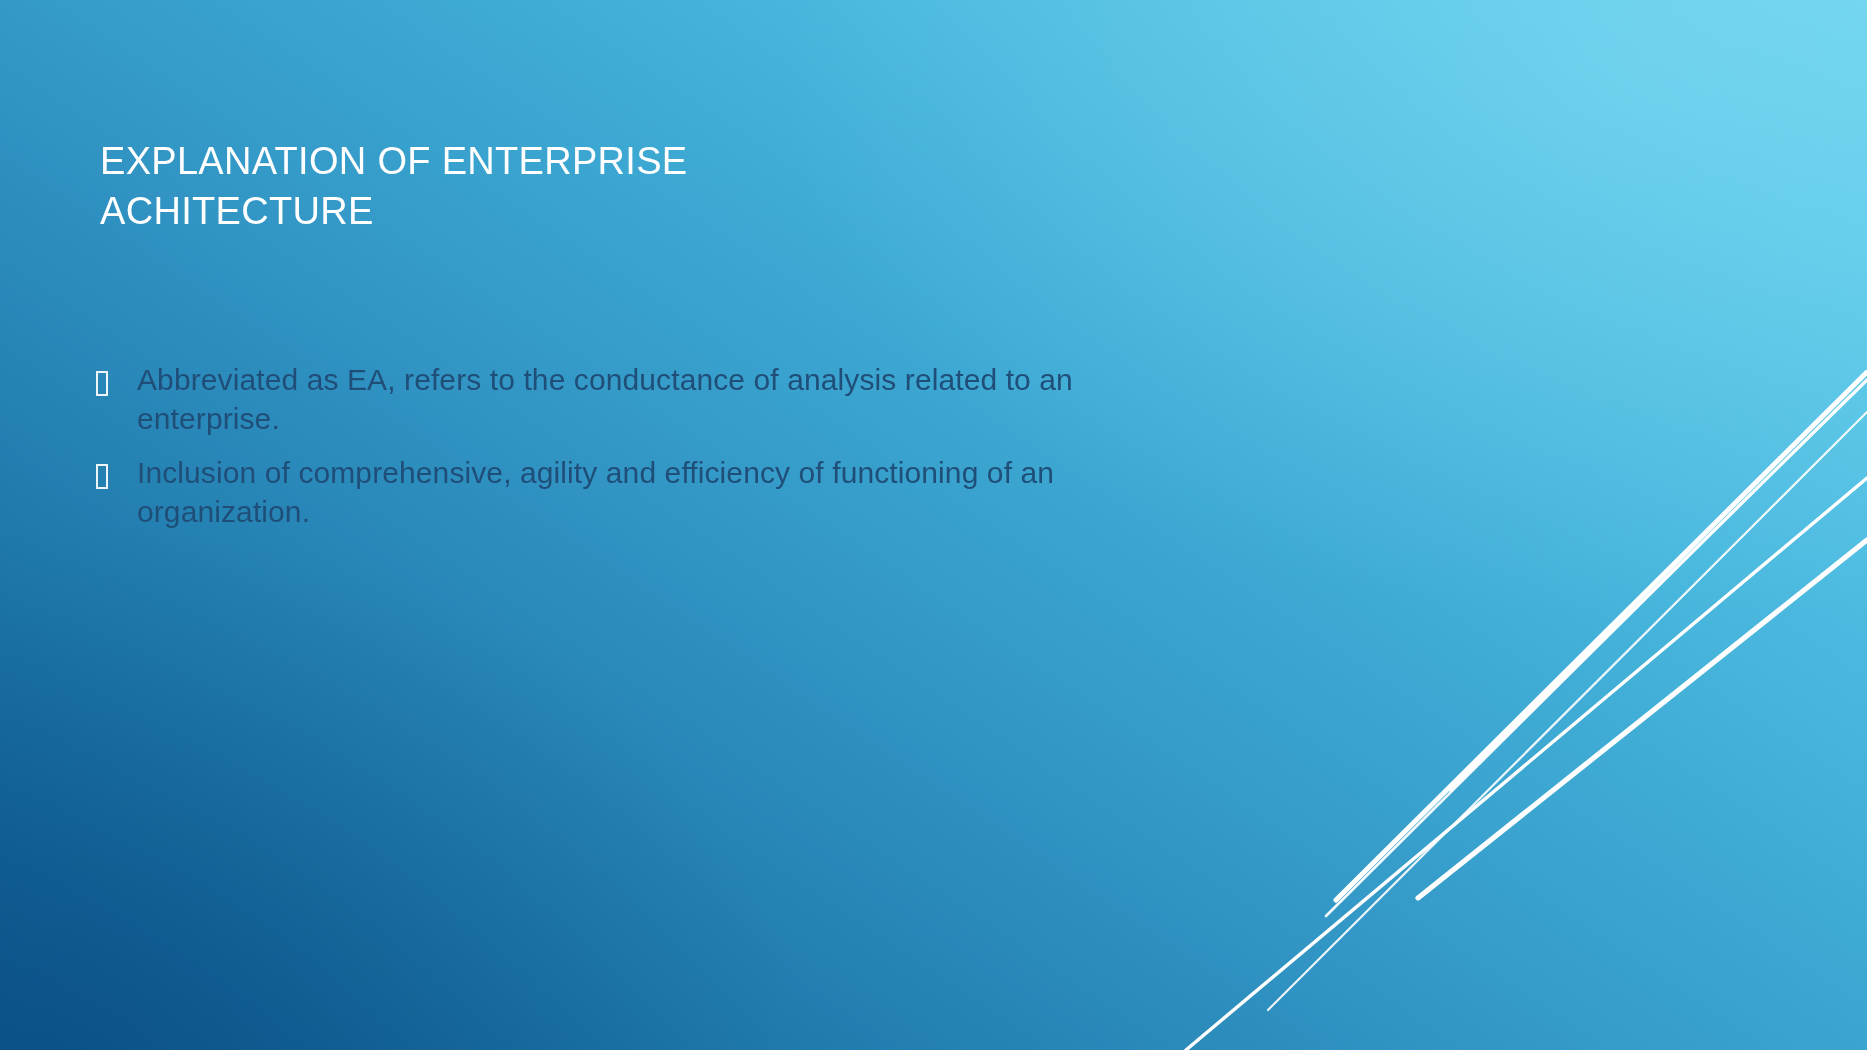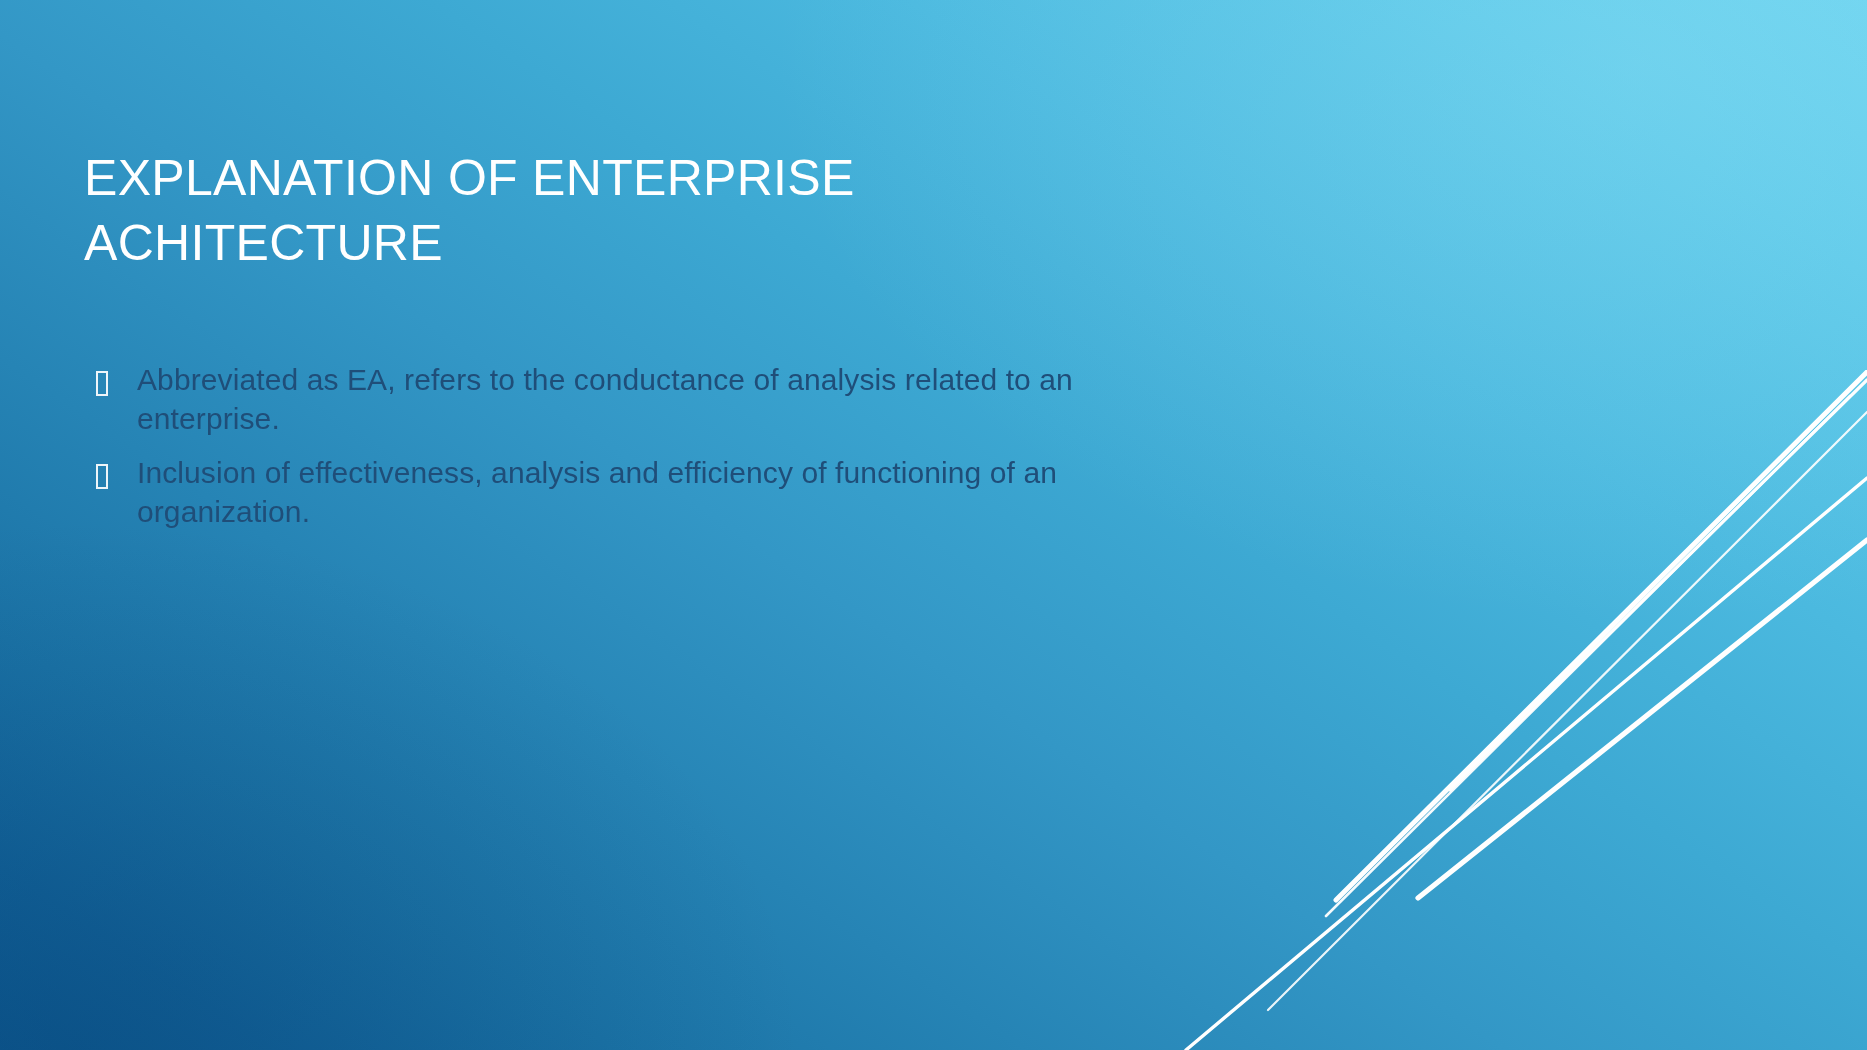--- a/index.html
+++ b/index.html
@@ -47,25 +47,25 @@
     right: 0;
     bottom: 0;
     width: 717px;
     height: 680px;
     pointer-events: none;
   }
 
   
   #title {
     position: absolute;
-    left: 84px;
+    left: 100px;
     top: 112px;
     width: 1180px;
     color: #ffffff;
-    font-size: 50px;
+    font-size: 38px;
     line-height: 1.30;
     letter-spacing: 0.3px;
     font-weight: 300;
     text-transform: uppercase;
     white-space: pre-line;
   }
 
   
   #body {
     position: absolute;
@@ -123,17 +123,17 @@
 
     <div class="bullet-row">
       <span class="bullet-marker"></span>
       <span class="bullet-text">Abbreviated as EA, refers to the conductance of analysis related to an enterprise.</span>
     </div>
 
 
 
     <div class="bullet-row">
       <span class="bullet-marker"></span>
-      <span class="bullet-text">Inclusion of effectiveness, analysis and efficiency of functioning of an organization.</span>
+      <span class="bullet-text">Inclusion of comprehensive, agility and efficiency of functioning of an organization.</span>
     </div>
 
   </div>
 </div>
 
 </body></html>

